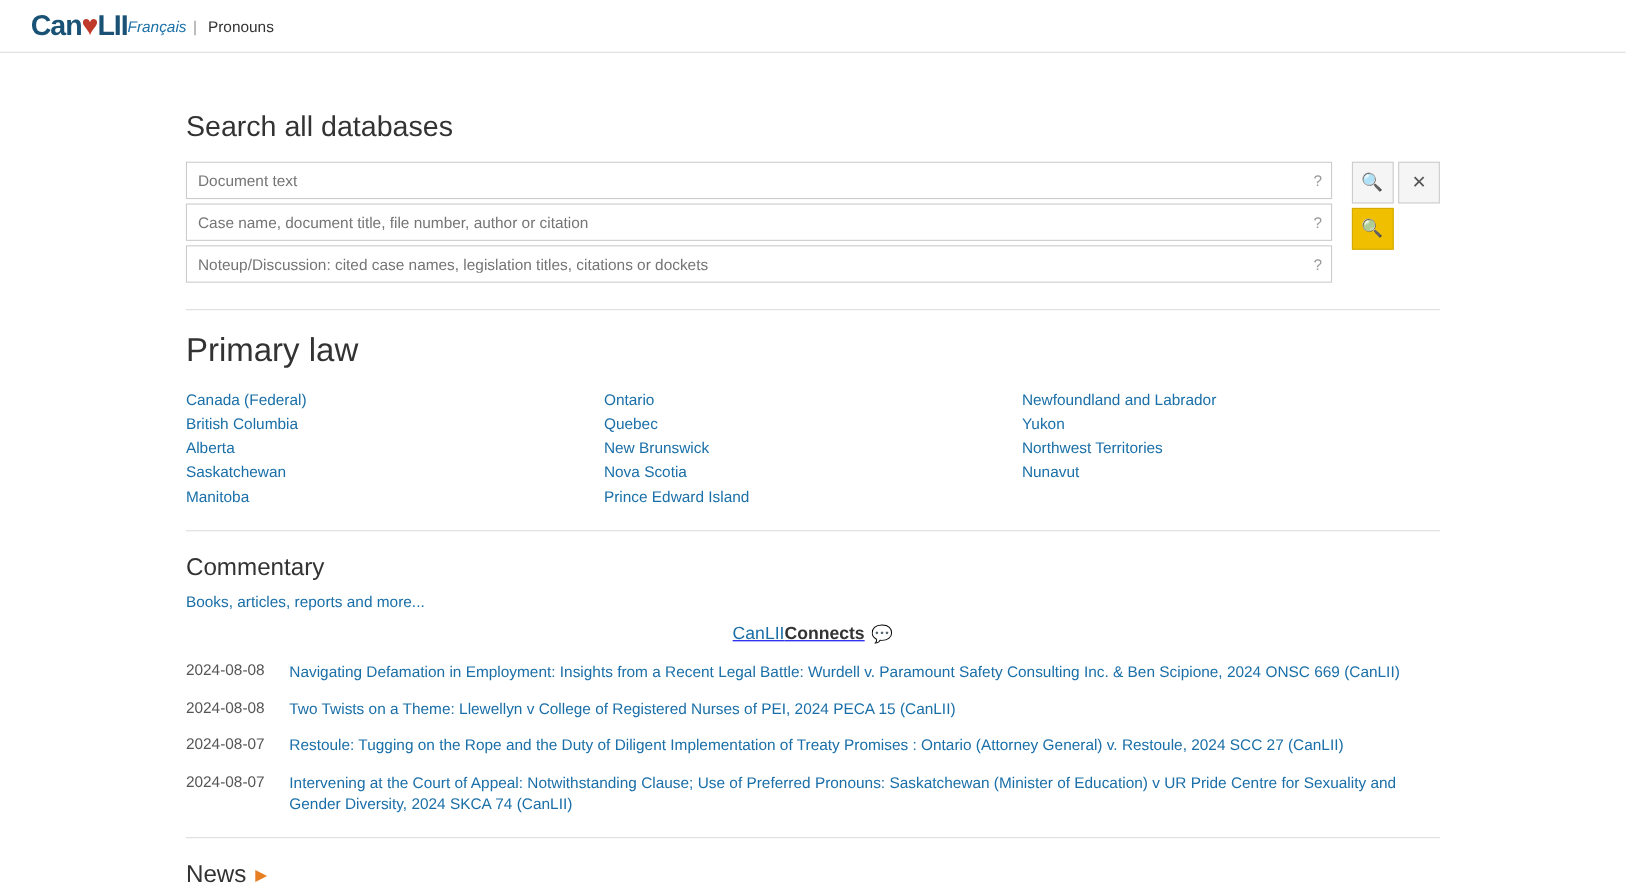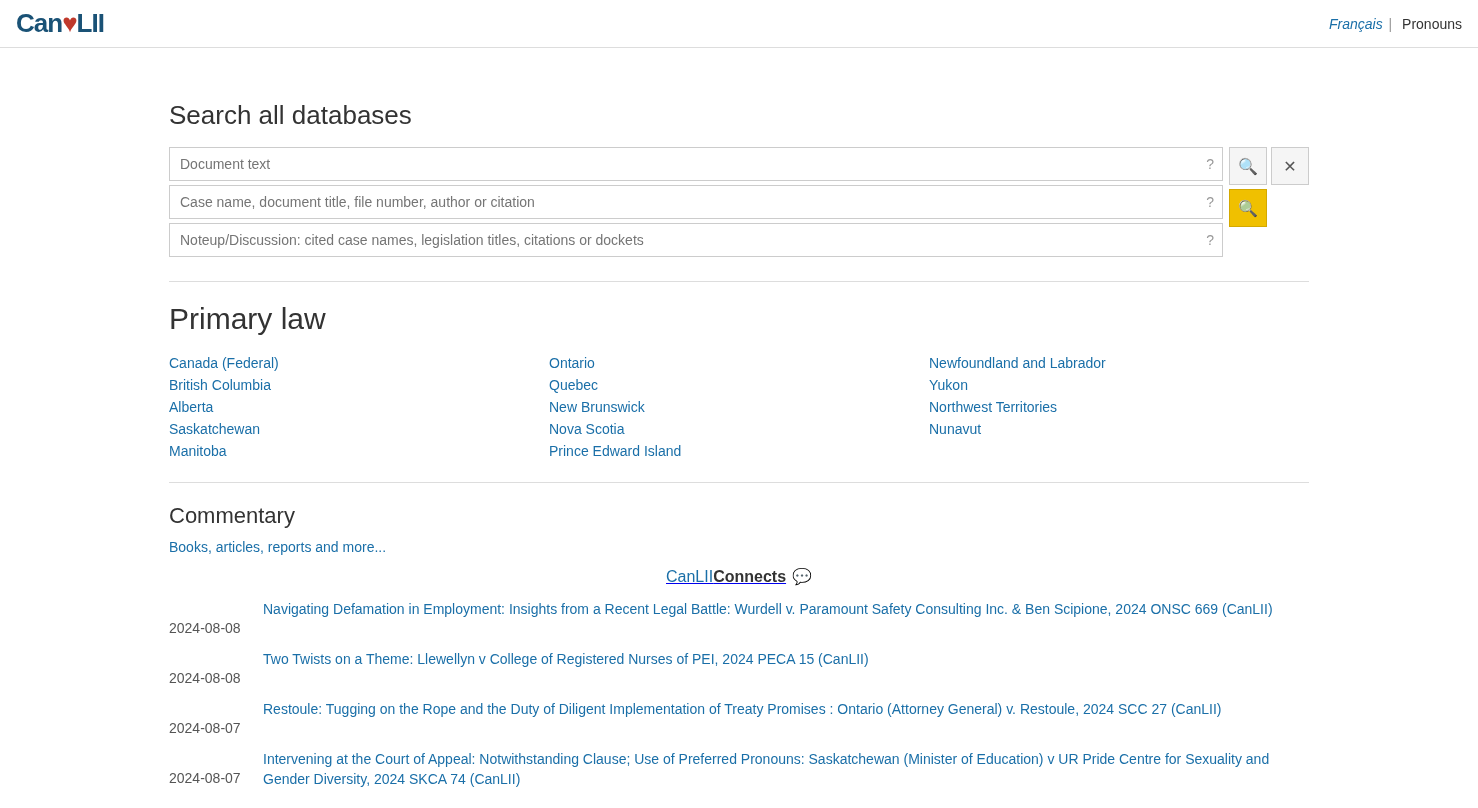--- a/index.html
+++ b/index.html
@@ -2,22 +2,22 @@
 <html><head>
   <meta charset="utf-8">
   <style>
     * { box-sizing: border-box; margin: 0; padding: 0; }
     body { font-family: Arial, sans-serif; font-size: 14px; color: #333; background: #fff; }
 
     
     #header {
       display: flex;
       align-items: center;
-      justify-content: space-between;
-      padding: 8px 16px;
+      justify-content: flex-start;
+      padding: 8px 28px;
       border-bottom: 1px solid #ddd;
       background: #fff;
     }
     #logo-area {
       display: flex;
       align-items: center;
     }
     #logo-text {
       font-size: 26px;
       font-weight: bold;
@@ -49,21 +49,21 @@
     
     #search-title {
       font-size: 26px;
       font-weight: normal;
       color: #333;
       margin-bottom: 16px;
       margin-top: 32px;
     }
     #search-area {
       display: flex;
-      gap: 0;
+      gap: 12px;
       margin-bottom: 0;
     }
     #search-fields {
       flex: 1;
     }
     .search-field-row {
       display: flex;
       align-items: center;
       border: 1px solid #ccc;
       margin-bottom: 4px;
@@ -190,21 +190,20 @@
     .news-item {
       display: flex;
       gap: 16px;
       margin-bottom: 14px;
       font-size: 14px;
     }
     .news-date {
       color: #555;
       white-space: nowrap;
       min-width: 78px;
-      margin-top: 20px;
     }
     .news-text {
       color: #1a6fa8;
       text-decoration: none;
       line-height: 1.4;
     }
 
     
     #news-title {
       font-size: 22px;

